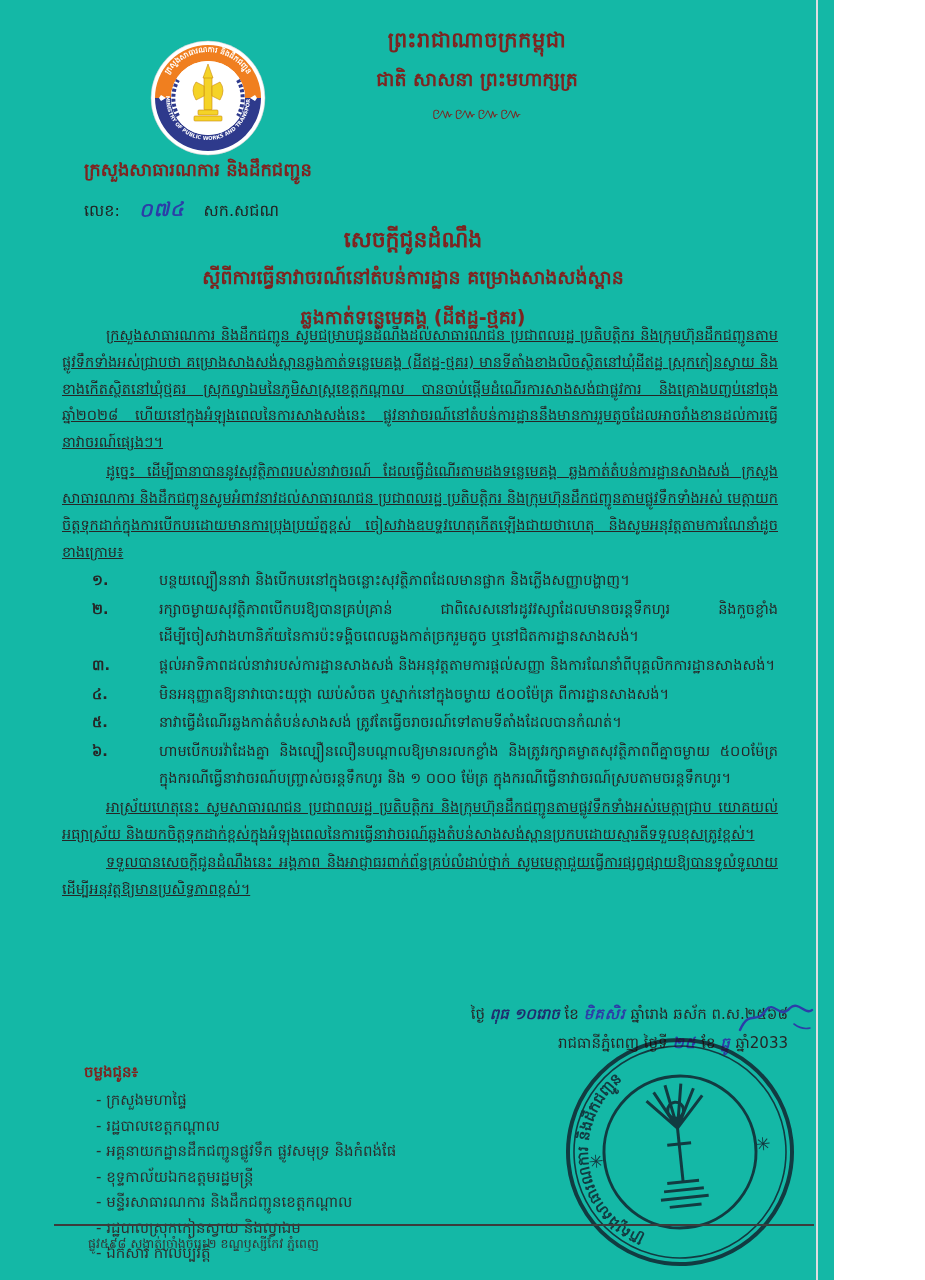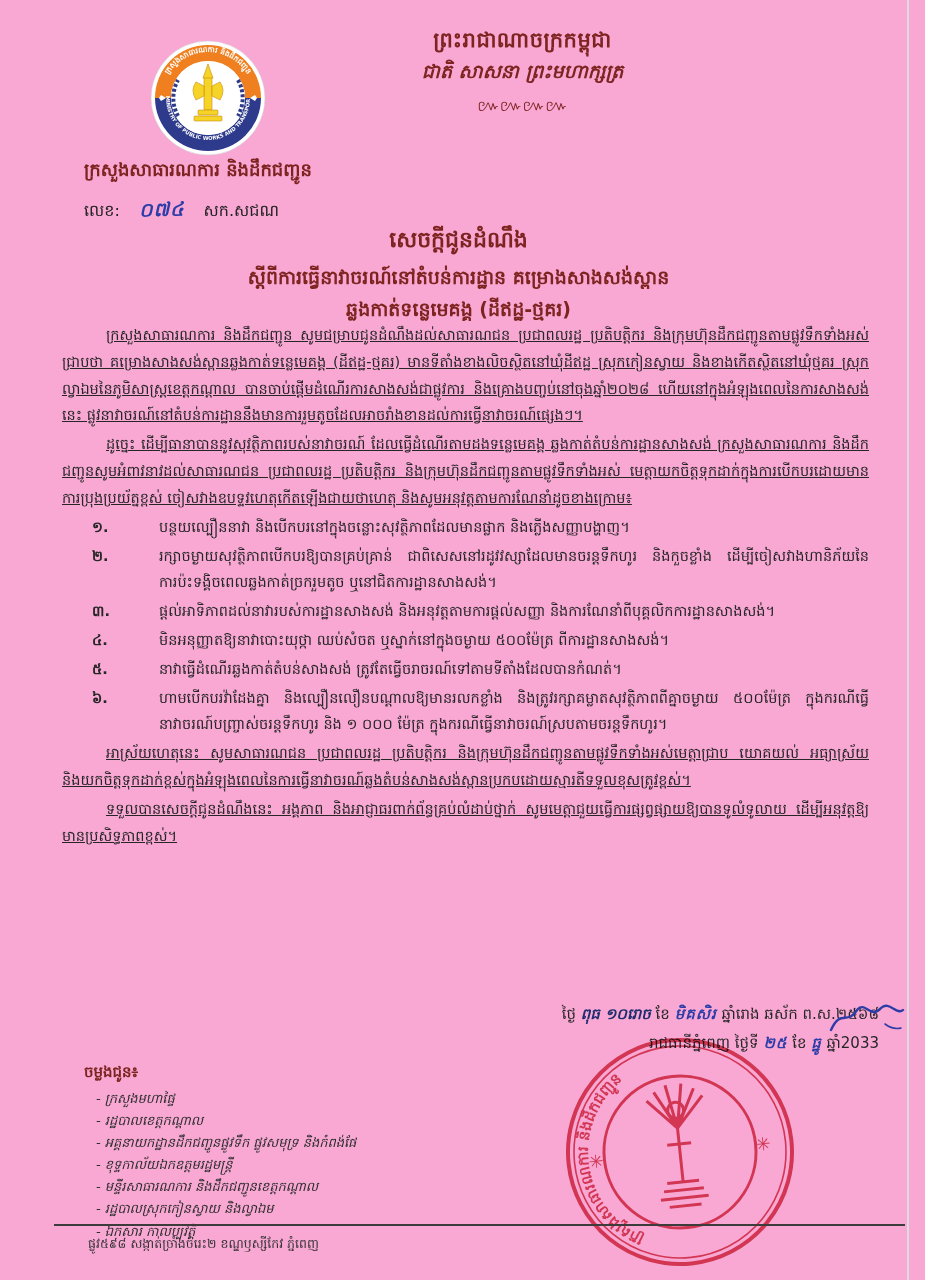--- a/index.html
+++ b/index.html
@@ -1,57 +1,57 @@
 <!DOCTYPE html>
 <html><head>
 <meta charset="utf-8">
 <style>
   html,body{margin:0;padding:0;background:#fff;}
   .page{
-    position:relative;width:925px;height:1280px;background:#f9a8d4;
+    position:relative;width:834px;height:1280px;background:#14b8a6;
     font-family:"DejaVu Sans",sans-serif;color:#2b2b2b;overflow:hidden;
   }
   .scan-edge{position:absolute;right:16px;top:0;bottom:0;width:2px;background:#dddde1;}
   
   .hdr{position:absolute;top:26px;left:190px;right:70px;text-align:center;color:#7d2420;}
   .hdr .l1{font-size:21px;font-weight:bold;letter-spacing:.5px;}
-  .hdr .l2{font-size:19px;font-weight:bold;margin-top:2px;font-style:italic;}
+  .hdr .l2{font-size:19px;font-weight:bold;margin-top:10px;}
   .hdr .orn{font-size:16px;margin-top:8px;color:#7d2420;}
   
   .logo{position:absolute;top:38px;left:148px;width:120px;height:120px;}
   
   .ministry{position:absolute;top:158px;left:84px;font-size:18px;font-weight:bold;color:#7d2420;}
   .refline{position:absolute;top:197px;left:84px;font-size:16px;color:#222;}
   .hw-blue{color:#2c3da8;font-style:italic;font-weight:bold;letter-spacing:1px;}
   .hw-dark{color:#1f2d6e;font-style:italic;font-weight:bold;}
   .refline .num{font-size:19px;padding:0 14px;display:inline-block;transform:rotate(-2deg);}
   
   .titleblock{position:absolute;top:226px;left:60px;right:68px;text-align:center;color:#7d2420;}
   .titleblock .t1{font-size:22px;font-weight:bold;}
   .titleblock .t2{font-size:19px;font-weight:bold;margin-top:7px;}
-  .titleblock .t3{font-size:19px;font-weight:bold;margin-top:4px;}
+  .titleblock .t3{font-size:19px;font-weight:bold;margin-top:12px;}
   
   .bodytext{position:absolute;top:322px;left:62px;right:56px;text-align:justify;
             font-size:14.5px;line-height:1.85;color:#262626;}
   .bodytext p{margin:0 0 2px 0;text-indent:44px;text-decoration:underline;}
   .nlist{margin:2px 0 2px 30px;}
   .nitem{display:flex;margin:0 0 2px 0;}
   .nitem .nnum{flex:0 0 28px;font-weight:bold;}
   .nitem .ntext{flex:1;text-align:justify;margin-left:39px;}
   
   .dateblock{position:absolute;top:1000px;left:380px;right:46px;text-align:right;
              font-size:15px;line-height:1.95;color:#262626;}
   .sig{position:absolute;top:998px;right:18px;width:80px;height:46px;}
   
   .stamp{position:absolute;top:1032px;left:560px;width:240px;height:240px;opacity:.88;
          transform:rotate(-6deg);mix-blend-mode:multiply;}
   
   .ccblock{position:absolute;top:1062px;left:84px;width:460px;}
   .ccblock .cchdr{font-size:15px;font-weight:bold;color:#7d2420;margin-bottom:4px;}
-  .ccblock ul{list-style:none;margin:0;padding:0 0 0 12px;font-size:13px;line-height:1.7;color:#2d2d2d;font-style:italic;}
+  .ccblock ul{list-style:none;margin:0;padding:0 0 0 12px;font-size:15px;line-height:1.7;color:#2d2d2d;}
   .ccblock li:before{content:"- ";}
   
   .footline{position:absolute;left:54px;right:20px;top:1224px;border-top:2px solid #3c3c3c;}
   .footer{position:absolute;top:1236px;left:88px;right:46px;display:flex;
           justify-content:space-between;font-size:12.5px;color:#333;}
 </style>
 </head>
 <body>
 
 <div class="page">

